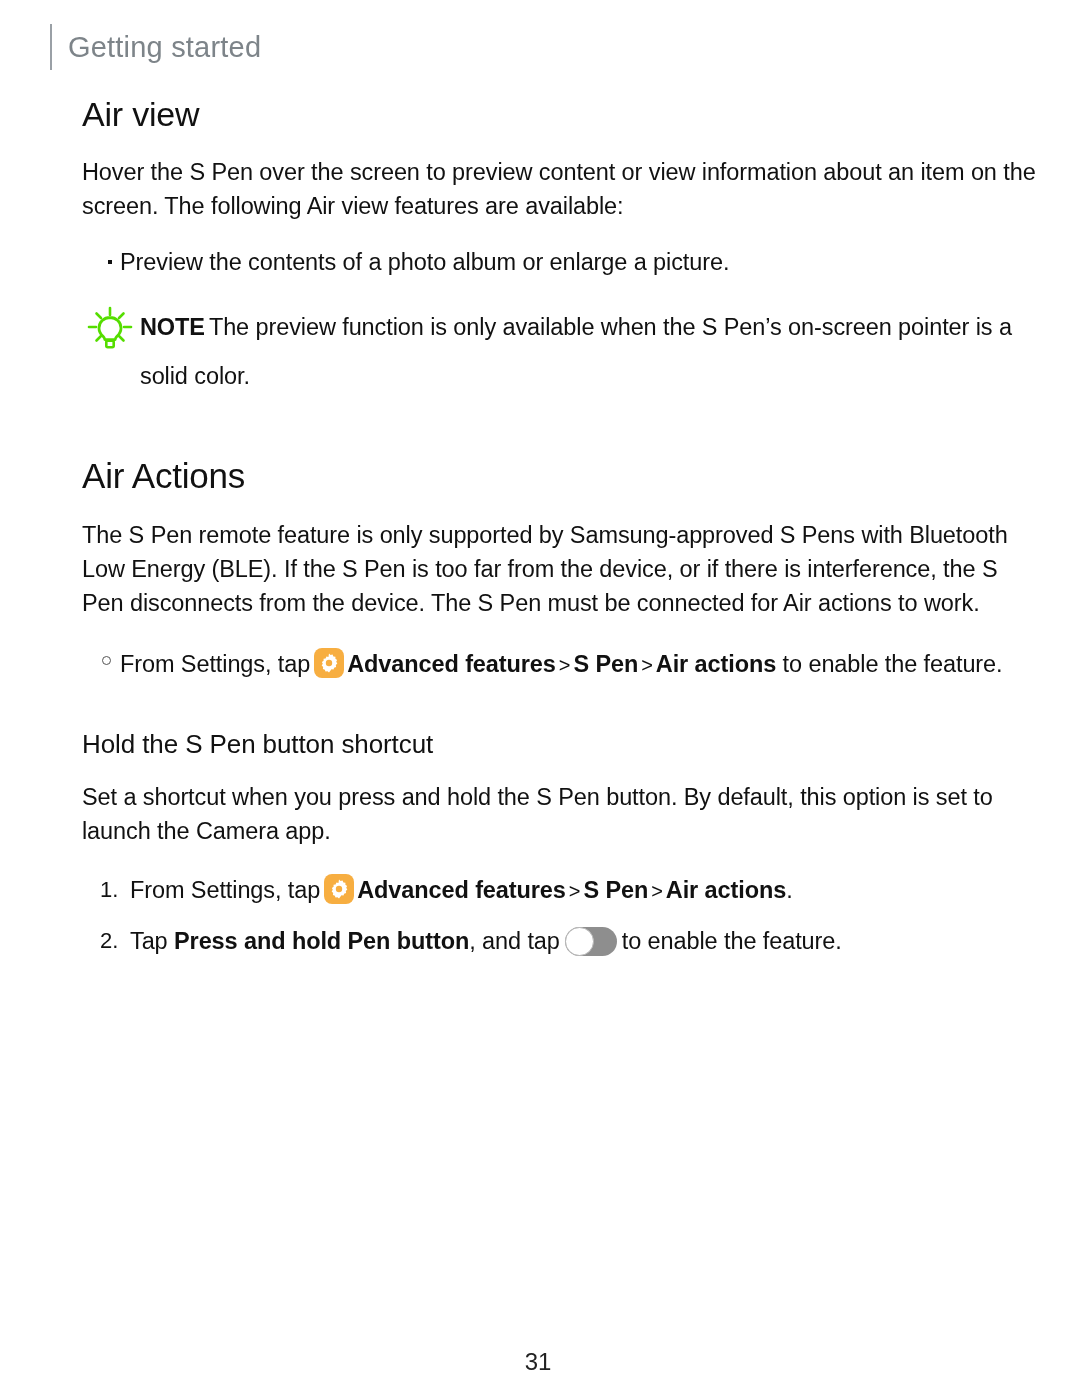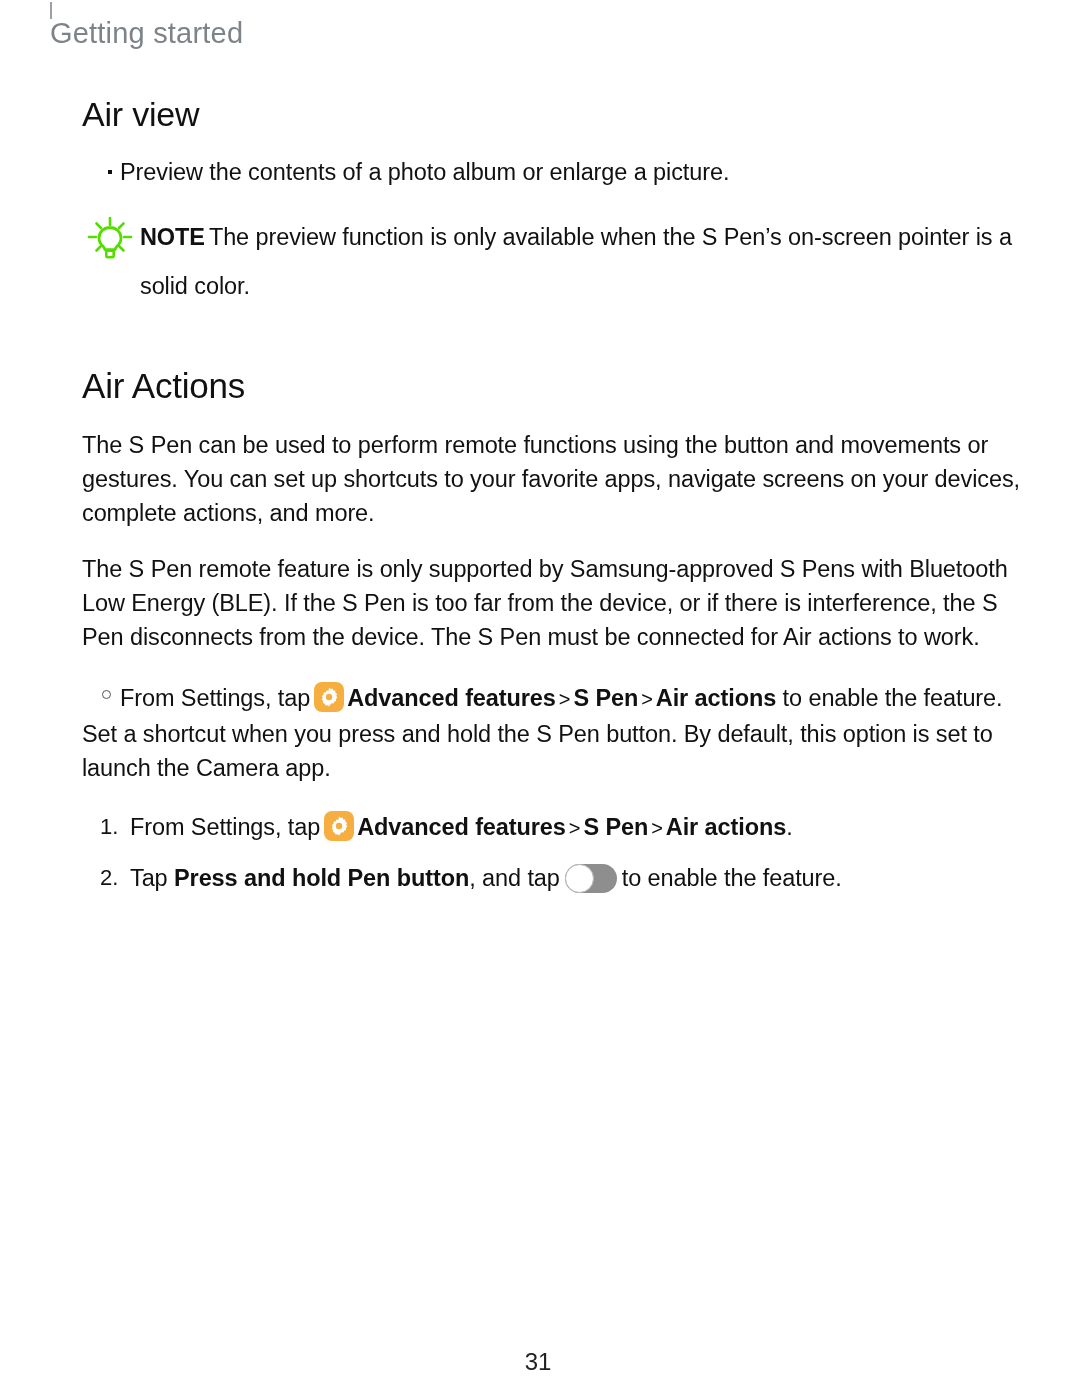--- a/index.html
+++ b/index.html
@@ -20,25 +20,24 @@
     position: relative;
     width: 1080px;
     height: 1397px;
     box-sizing: border-box;
   }
 
   
   .running-header {
     position: absolute;
     left: 50px;
-    top: 2px;
+    top: 24px;
     height: 46px;
     display: flex;
-    align-items: flex-start;
-    flex-direction: column;
+    align-items: center;
   }
   .header-rule {
     width: 2px;
     height: 46px;
     background: #9aa0a6;
     margin-right: 16px;
   }
   .header-title {
     font-size: 29px;
     font-weight: 400;
@@ -242,20 +241,21 @@
 
   <div class="running-header">
     <div class="header-rule"></div>
     <div class="header-title">Getting started</div>
   </div>
 
   <div class="content">
 
     <h1 class="section-title">Air view</h1>
 
+    <p class="body">Hover the S Pen over the screen to preview content or view information about an item on the screen. The following Air view features are available:</p>
 
     <ul class="dot-list">
       <li>Preview the contents of a photo album or enlarge a picture.</li>
     </ul>
 
     <div class="note">
       <span class="bulb-icon">
         <svg width="48" height="48" viewBox="0 0 48 48" fill="none" xmlns="http://www.w3.org/2000/svg">
           <g stroke="#55DD00" stroke-width="2.6" stroke-linecap="round">
             <line x1="24" y1="3" x2="24" y2="10"></line>
@@ -268,30 +268,30 @@
           </g>
           <path d="M24 12.5 C17.9 12.5 13 17.2 13 22.9 C13 26.6 14.9 29.3 17 31.3 C18.2 32.5 18.8 33.4 18.8 34.6 L29.2 34.6 C29.2 33.4 29.8 32.5 31 31.3 C33.1 29.3 35 26.6 35 22.9 C35 17.2 30.1 12.5 24 12.5 Z" stroke="#55DD00" stroke-width="2.8" fill="none" stroke-linejoin="round"></path>
           <rect x="20.3" y="35.6" width="7.4" height="6.6" rx="1.4" stroke="#55DD00" stroke-width="2.6" fill="none"></rect>
         </svg>
       </span>
       <span class="note-label">NOTE</span><span>The preview function is only available when the S Pen’s on-screen pointer is a solid color.</span>
     </div>
 
     <h1 class="section-title second">Air Actions</h1>
 
-    <p class="body">The S Pen can be used to perform remote functions using the button and movements or gestures. You can set up shortcuts to your favorite apps, navigate screens on your devices, complete actions, and more.</p>
     <p class="body">The S Pen remote feature is only supported by Samsung-approved S Pens with Bluetooth Low Energy (BLE). If the S Pen is too far from the device, or if there is interference, the S Pen disconnects from the device. The S Pen must be connected for Air actions to work.</p>
 
     <ul class="circle-list">
       <li><span>From Settings, tap</span><span class="settings-icon"><svg width="22" height="22" viewBox="0 0 22 22" xmlns="http://www.w3.org/2000/svg">
               <path d="M11 1.6l1.55 1.35 2.02-.48.82 1.92 2.06.33-.05 2.07 1.72 1.16-.9 1.87 1.1 1.76-1.5 1.43.3 2.06-2 .56-.6 1.98-2.05-.3L11 20.4l-1.47-1.09-2.05.3-.6-1.98-2-.56.3-2.06-1.5-1.43 1.1-1.76-.9-1.87L5.6 8.79l-.05-2.07 2.06-.33.82-1.92 2.02.48L11 1.6z" fill="#FFFFFF"></path>
               <circle cx="11" cy="11" r="3.2" fill="#F7AE41"></circle>
             </svg></span><span class="b">Advanced features</span><span class="sep">&gt;</span><span class="b">S Pen</span><span class="sep">&gt;</span><span class="b">Air actions</span> <span>to enable the feature.</span></li>
     </ul>
 
+    <h2 class="sub-title">Hold the S Pen button shortcut</h2>
 
     <p class="body">Set a shortcut when you press and hold the S Pen button. By default, this option is set to launch the Camera app.</p>
 
     <ol class="num-list">
       <li><span class="num">1.</span><span>From Settings, tap</span><span class="settings-icon"><svg width="22" height="22" viewBox="0 0 22 22" xmlns="http://www.w3.org/2000/svg">
               <path d="M11 1.6l1.55 1.35 2.02-.48.82 1.92 2.06.33-.05 2.07 1.72 1.16-.9 1.87 1.1 1.76-1.5 1.43.3 2.06-2 .56-.6 1.98-2.05-.3L11 20.4l-1.47-1.09-2.05.3-.6-1.98-2-.56.3-2.06-1.5-1.43 1.1-1.76-.9-1.87L5.6 8.79l-.05-2.07 2.06-.33.82-1.92 2.02.48L11 1.6z" fill="#FFFFFF"></path>
               <circle cx="11" cy="11" r="3.2" fill="#F7AE41"></circle>
             </svg></span><span class="b">Advanced features</span><span class="sep">&gt;</span><span class="b">S Pen</span><span class="sep">&gt;</span><span class="b">Air actions</span><span>.</span></li>
 
       <li><span class="num">2.</span><span>Tap</span> <span class="b">Press and hold Pen button</span><span>, and tap</span><span class="toggle-switch"><span class="knob"></span></span><span>to enable the feature.</span></li>

